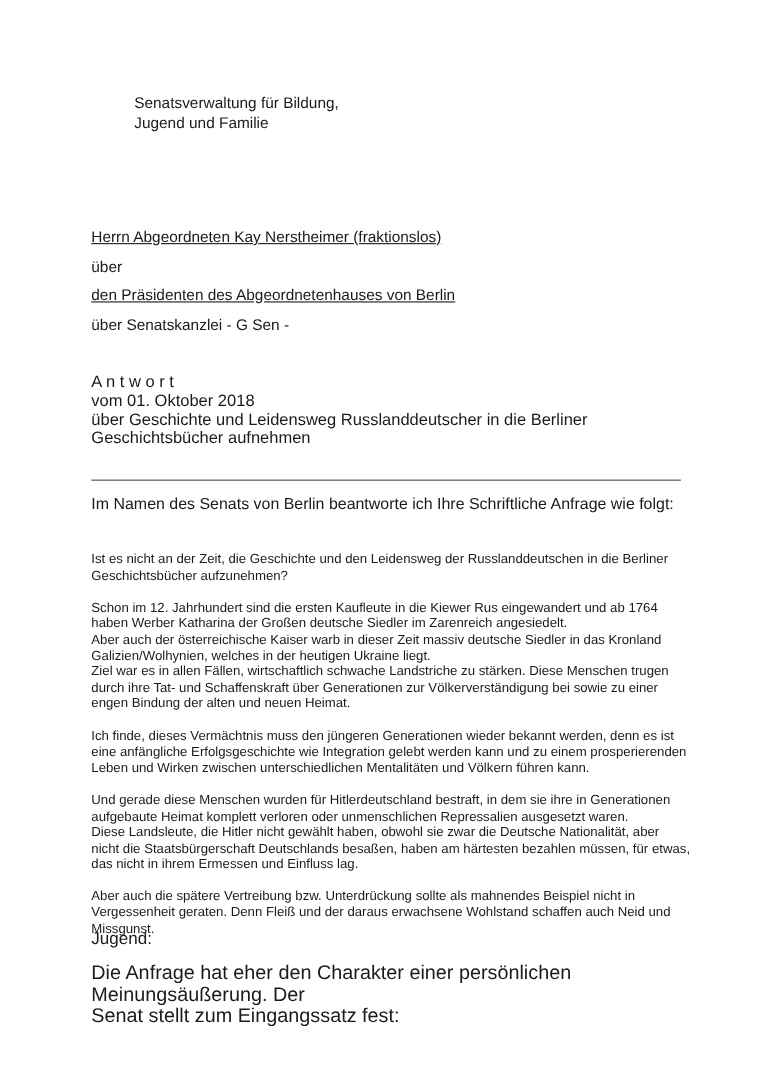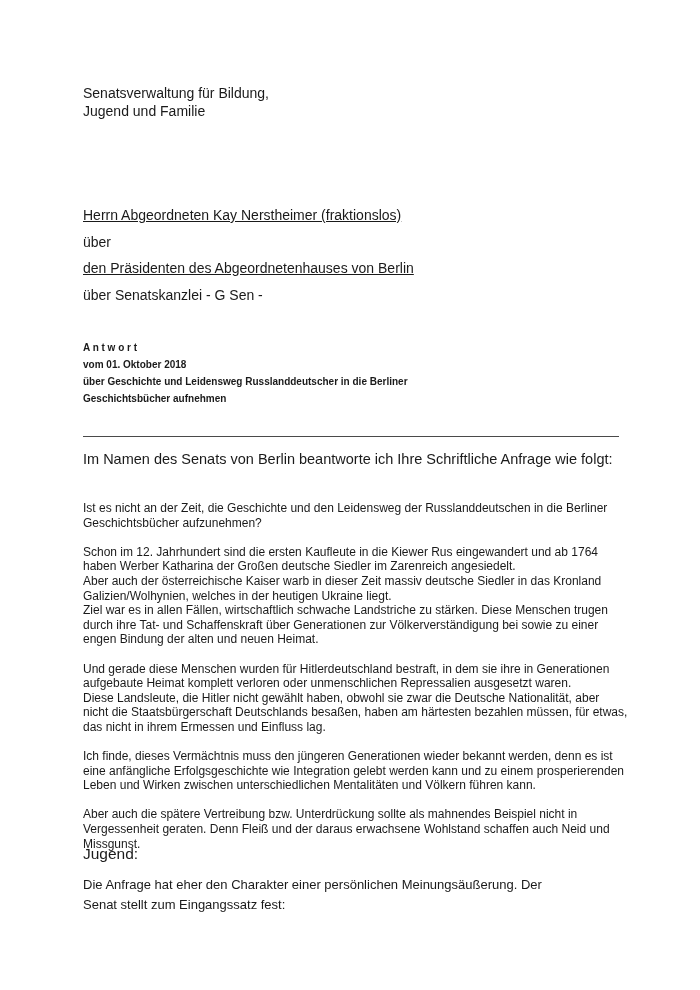--- a/index.html
+++ b/index.html
@@ -17,36 +17,37 @@
     overflow: hidden;
   }
   .abs { position: absolute; left: 83px; }
 
   
   .sender {
     top: 84px;
     font-size: 14px;
     line-height: 18px;
     white-space: nowrap;
+    margin-left: 39px;
   }
 
   
   .recipient { top: 196px; font-size: 14px; margin-top: 12px; }
   .recipient .rline {
     line-height: 15px;
     margin-bottom: 11.5px;
     white-space: nowrap;
   }
   .recipient .rline.u { text-decoration: underline; }
 
   
   .subject {
     top: 339px;
-    font-size: 10px;
-    font-weight: bold;
+    font-size: 15px;
+    font-weight: normal;
     line-height: 17px;
     width: 552px;
   }
   .subject .sline { white-space: nowrap; }
   .subject .swrap { white-space: pre-line; }
 
   
   .rule {
     top: 436px;
     width: 536px;
@@ -78,21 +79,21 @@
   
   .answer-label {
     top: 844px;
     font-size: 15.5px;
     line-height: 19px;
     white-space: nowrap;
   }
   .answer-text {
     top: 875px;
     width: 580px;
-    font-size: 13px;
+    font-size: 18px;
     line-height: 19.5px;
     white-space: pre-line;
   }
 </style>
 </head>
 <body>
 
 <div class="page">
 
   <div class="abs sender">
@@ -121,28 +122,28 @@
   <div class="abs question">
     <p>Ist es nicht an der Zeit, die Geschichte und den Leidensweg der Russlanddeutschen in die Berliner
 Geschichtsbücher aufzunehmen?</p>
     <p>Schon im 12. Jahrhundert sind die ersten Kaufleute in die Kiewer Rus eingewandert und ab 1764
 haben Werber Katharina der Großen deutsche Siedler im Zarenreich angesiedelt.
 Aber auch der österreichische Kaiser warb in dieser Zeit massiv deutsche Siedler in das Kronland
 Galizien/Wolhynien, welches in der heutigen Ukraine liegt.
 Ziel war es in allen Fällen, wirtschaftlich schwache Landstriche zu stärken. Diese Menschen trugen
 durch ihre Tat- und Schaffenskraft über Generationen zur Völkerverständigung bei sowie zu einer
 engen Bindung der alten und neuen Heimat.</p>
+    <p>Ich finde, dieses Vermächtnis muss den jüngeren Generationen wieder bekannt werden, denn es ist
+eine anfängliche Erfolgsgeschichte wie Integration gelebt werden kann und zu einem prosperierenden
+Leben und Wirken zwischen unterschiedlichen Mentalitäten und Völkern führen kann.</p>
     <p>Und gerade diese Menschen wurden für Hitlerdeutschland bestraft, in dem sie ihre in Generationen
 aufgebaute Heimat komplett verloren oder unmenschlichen Repressalien ausgesetzt waren.
 Diese Landsleute, die Hitler nicht gewählt haben, obwohl sie zwar die Deutsche Nationalität, aber
 nicht die Staatsbürgerschaft Deutschlands besaßen, haben am härtesten bezahlen müssen, für etwas,
 das nicht in ihrem Ermessen und Einfluss lag.</p>
-    <p>Ich finde, dieses Vermächtnis muss den jüngeren Generationen wieder bekannt werden, denn es ist
-eine anfängliche Erfolgsgeschichte wie Integration gelebt werden kann und zu einem prosperierenden
-Leben und Wirken zwischen unterschiedlichen Mentalitäten und Völkern führen kann.</p>
     <p>Aber auch die spätere Vertreibung bzw. Unterdrückung sollte als mahnendes Beispiel nicht in
 Vergessenheit geraten. Denn Fleiß und der daraus erwachsene Wohlstand schaffen auch Neid und
 Missgunst.</p>
   </div>
 
   <div class="abs answer-label">Jugend:</div>
 
   <div class="abs answer-text">Die Anfrage hat eher den Charakter einer persönlichen Meinungsäußerung. Der
 Senat stellt zum Eingangssatz fest:</div>
 

